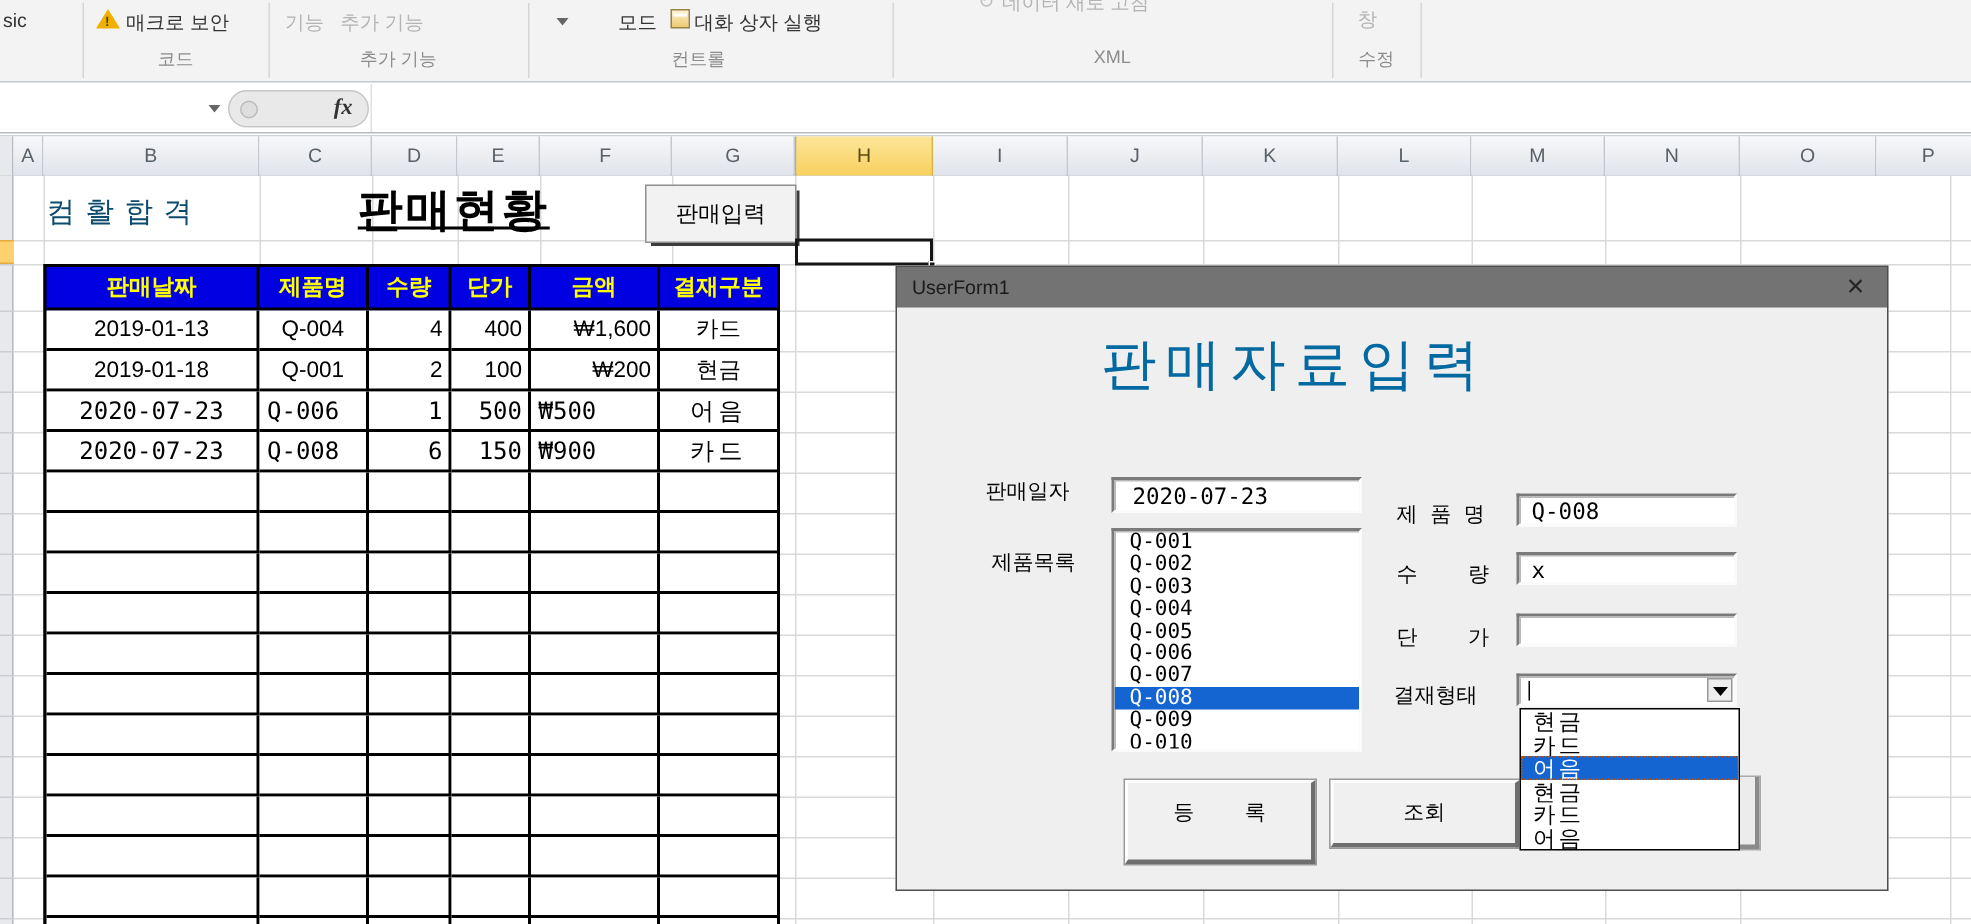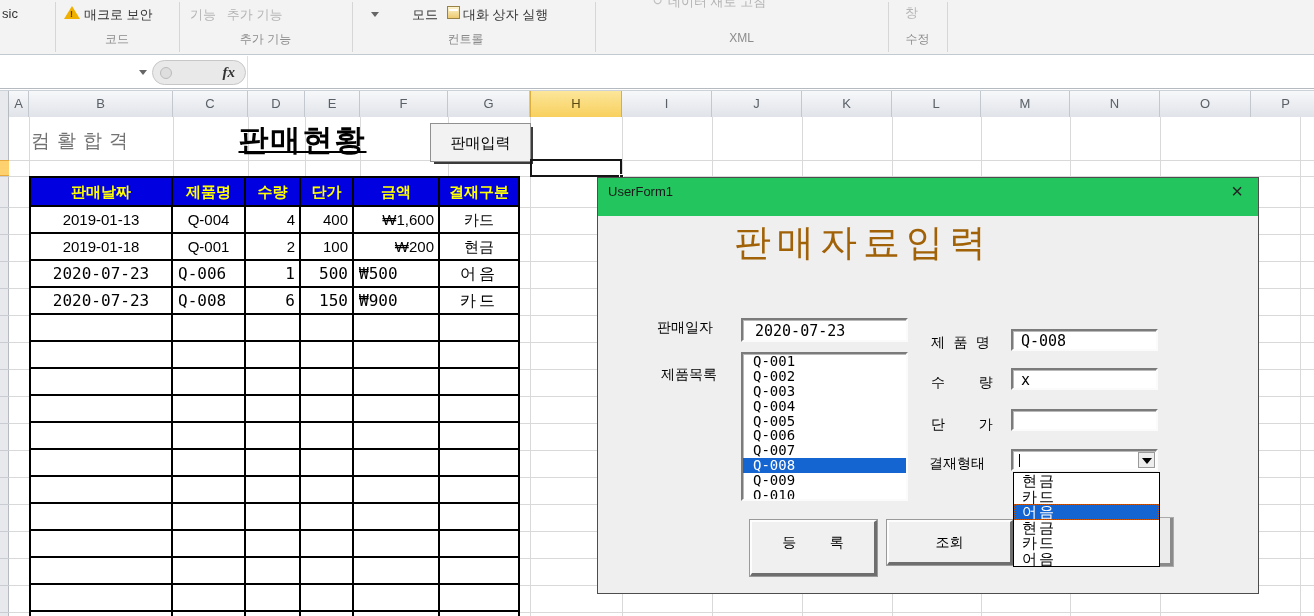--- a/index.html
+++ b/index.html
@@ -51,21 +51,21 @@
   #sheet { position:absolute; left:0; top:117px; width:1314px; height:499px; background:#fff; z-index:1;}
   .gvl { position:absolute; width:1px; background:#d9d9d9; top:0; height:499px; }
   .ghl { position:absolute; height:1px; background:#d9d9d9; left:9px; right:0; }
   #rowstrip { position:absolute; left:0; top:0; width:9px; height:499px; background:#e7e9ec;
               border-right:1px solid #b6bbc2; }
   .rowline { position:absolute; left:0; width:9px; height:1px; background:#c9cdd3; }
   #rowsel { position:absolute; left:0; top:43px; width:9px; height:16px; background:#fdd26e;
             border-top:1px solid #e8a93c; border-bottom:1px solid #e8a93c;}
 
   #cellb1 { position:absolute; left:31px; top:11px; font-family:"Liberation Serif",serif;
-            font-size:19px; letter-spacing:7px; color:#737373; }
+            font-size:19px; letter-spacing:7px; color:#0c4a6e; }
   #sheet-title { position:absolute; left:180px; top:3px; width:245px; text-align:center;
                  font-size:30px; font-weight:600; letter-spacing:2px; color:#000;
                  text-decoration:underline; text-decoration-thickness:2px; }
   #btn-input { position:absolute; left:430px; top:6px; width:101px; height:39px; background:#f2f2f2;
                border:1px solid #909090; box-shadow:3px 3px 0 -1px #3c3c3c;
                font-size:15px; text-align:center; line-height:37px; color:#000; z-index:3;}
   #active-cell { position:absolute; left:530px; top:42px; width:92px; height:18px;
                  border:2px solid #151515; z-index:3; }
   #active-cell i { position:absolute; right:-4px; bottom:-4px; width:5px; height:5px; background:#151515;
                    border:1px solid #fff; }
@@ -77,26 +77,26 @@
         height:27px; line-height:25px; font-size:15px; overflow:hidden; white-space:nowrap;}
   .tc:nth-child(6n) { border-right:none; }
   .tc.hdr { background:#0000e0; color:#ffff00; font-weight:bold; height:29px; line-height:28px;
             text-align:center; font-size:15px; }
   .tc.c { text-align:center; } .tc.r { text-align:right; padding-right:4px; }
   .tc.l { text-align:left; padding-left:5px; }
 
   
   #uform { position:absolute; left:597px; top:177px; width:662px; height:417px;
            border:1px solid #4d4d4d; background:#efefef; z-index:10; }
-  #uf-titlebar { position:absolute; left:0; top:0; right:0; height:38px; background:#22c55e; }
+  #uf-titlebar { position:absolute; left:0; top:0; right:0; height:27px; background:#737373; }
   #uf-title-text { position:absolute; left:10px; top:6px; font-size:13px; color:#1a1a1a; }
   #uf-close { position:absolute; right:8px; top:1px; width:26px; height:24px; text-align:center;
               font-size:20px; line-height:24px; color:#222; font-weight:300;}
   #uf-heading { position:absolute; left:0px; top:40px; width:530px; text-align:center;
-                font-size:37px; letter-spacing:6px; color:#a16207; }
+                font-size:37px; letter-spacing:6px; color:#0369a1; }
   .uf-label { position:absolute; font-size:14px; color:#000; white-space:pre;
               font-family:"DejaVu Sans Mono",monospace; }
   .sunken { background:#fff; border-top:2px solid #7b7b7b; border-left:2px solid #7b7b7b;
             border-bottom:2px solid #fbfbfb; border-right:2px solid #fbfbfb;
             box-shadow:inset 1px 1px 0 #b9b9b9; }
   .uf-text { position:absolute; font-family:"DejaVu Sans Mono",monospace; font-size:15px; color:#000;
              line-height:18px; }
   #lb { position:absolute; left:143px; top:174px; width:167px; height:149px; overflow:hidden; }
   .lb-item { height:14.9px; line-height:15px; padding-left:10px; font-size:14px;
              font-family:"DejaVu Sans Mono",monospace; overflow:hidden; }

